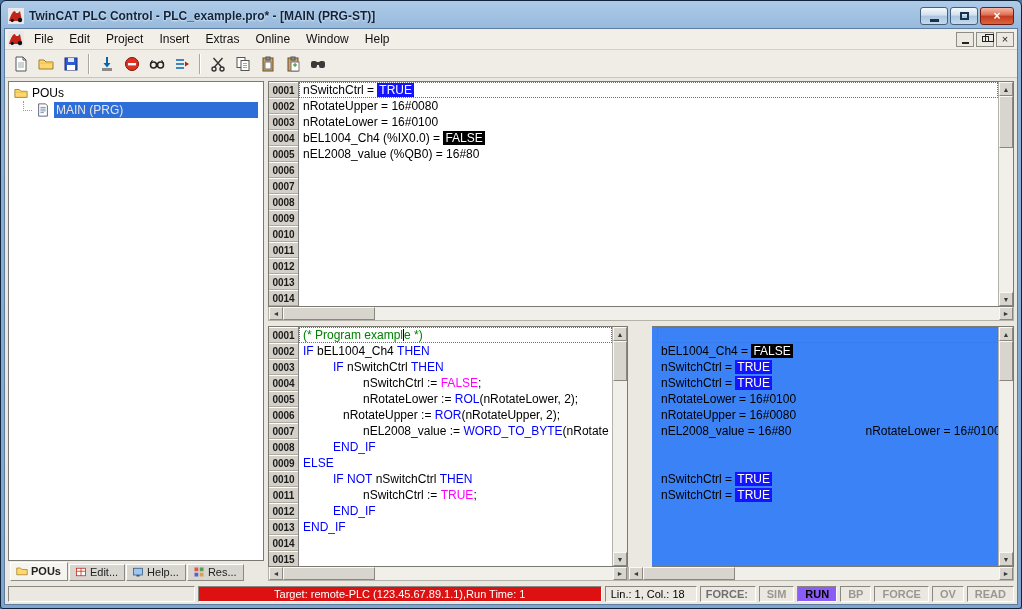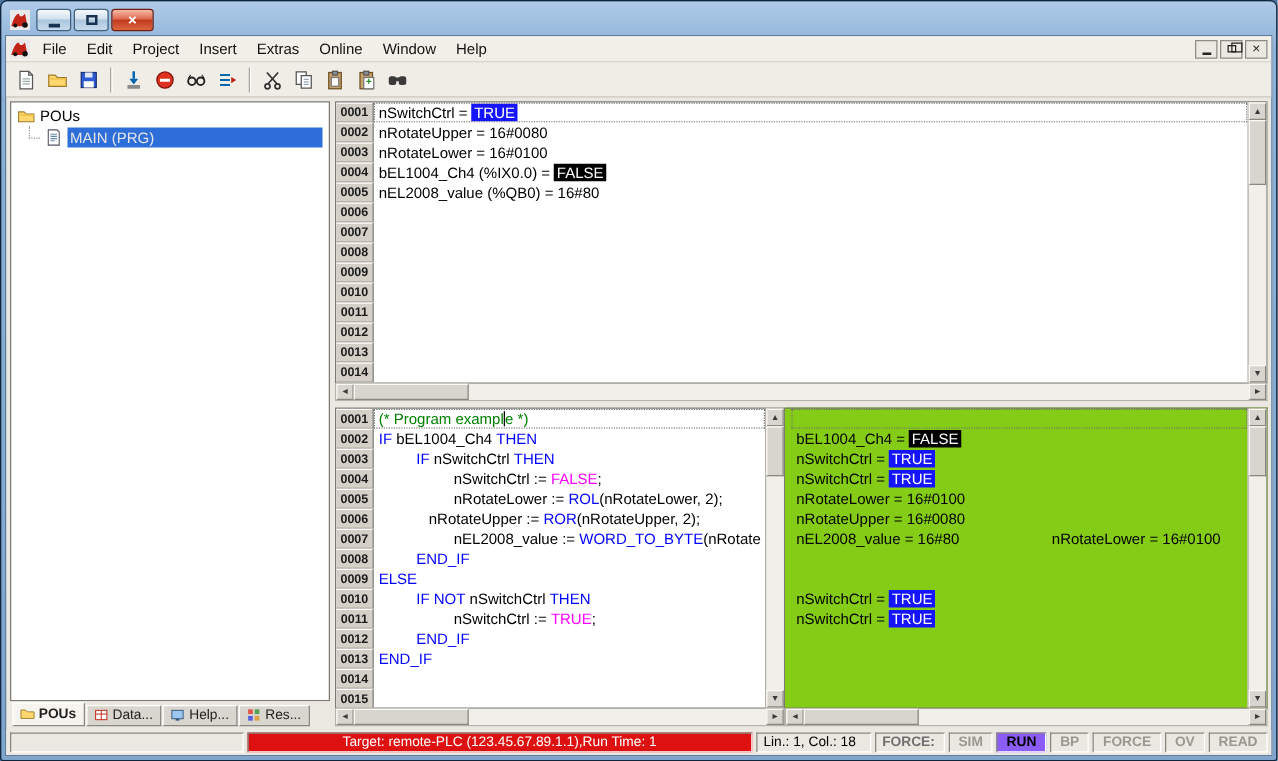--- a/index.html
+++ b/index.html
@@ -80,21 +80,21 @@
           font-size: 7px; color: #3a3a3a; display: flex; align-items: center; justify-content: center; }
   .sbtn.v { height: 14px; width: 100%; }
   .sbtn.h { width: 14px; height: 100%; }
   .vthumb { height: 52px; width: 100%; background: #d8d5ce; border: 1px solid; border-color: #fbf9f5 #8a877f #8a877f #fbf9f5; }
   .hthumb { width: 92px; height: 100%; background: #d8d5ce; border: 1px solid; border-color: #fbf9f5 #8a877f #8a877f #fbf9f5; }
   .vtrack { flex: 1; } .htrack { flex: 1; }
 
   .splitter { height: 5px; background: #ebe8e2; }
   .bottom { flex: 1; min-height: 0; display: flex; }
   .code-pane { width: 360px; min-width: 360px; background: #fff; border: 1px solid #7a7a72; display: flex; }
-  .watch-pane { flex: 1; min-width: 0; background: #84cc16; border: 1px solid #7a7a72; border-left: none; display: flex; }
+  .watch-pane { flex: 1; min-width: 0; background: #3b82f6; border: 1px solid #7a7a72; border-left: none; display: flex; margin-left: 24px; }
   .wrow-pad { padding-left: 5px; }
   .bottom-scrolls { height: 14px; display: flex; }
   .bottom-scrolls .hs-left { width: 360px; min-width: 360px; }
   .bottom-scrolls .hs-right { flex: 1; }
 
   .statusbar { height: 20px; display: flex; align-items: center; gap: 3px; padding: 1px 3px; background: #ebe8e2; font-size: 11px; }
   .spanel { height: 16px; border: 1px solid; border-color: #8a877f #fff #fff #8a877f; display: flex; align-items: center; padding: 0 5px; white-space: nowrap; overflow: hidden; }
   .spanel.message { flex: 1; }
   .spanel.target { width: 404px; min-width: 404px; background: #dd1111; color: #fff; justify-content: center; }
   .spanel.pos { width: 92px; min-width: 92px; }
@@ -108,20 +108,21 @@
 <div class="window">
   <div class="titlebar">
     <span class="app-ic16">
       <svg viewBox="0 0 16 16">
           <rect width="16" height="16" fill="#e9e9e9"></rect>
           <path d="M1 13 C3 6 5 3 7 3 l1 2 h2 l2 -2 2 10 z" fill="#c22418"></path>
           <circle cx="12" cy="12" r="2.2" fill="#111"></circle>
           <circle cx="4.2" cy="12.4" r="1.6" fill="#111"></circle>
         </svg>
     </span>
+    <span class="title">TwinCAT PLC Control - PLC_example.pro* - [MAIN (PRG-ST)]</span>
     <span class="win-controls">
       <span class="wbtn">
           <span class="min-glyph"></span>
         </span>
       <span class="wbtn">
           <span class="max-glyph"></span>
         </span>
       <span class="wbtn close">
           <span>×</span>
         </span>
@@ -306,21 +307,21 @@
               </span>
               <span class="tab-label">POUs</span>
             </div>
             <div class="ptab">
               <span class="tab-ic">
                 <svg viewBox="0 0 16 16">
                   <rect x="2" y="3" width="12" height="10" fill="#fff" stroke="#c02010"></rect>
                   <path d="M2 7h12M8 3v10" stroke="#c02010" fill="none"></path>
                 </svg>
               </span>
-              <span class="tab-label">Data...</span>
+              <span class="tab-label">Edit...</span>
             </div>
             <div class="ptab">
               <span class="tab-ic">
                 <svg viewBox="0 0 16 16">
                   <rect x="2" y="3" width="12" height="9" fill="#9cc6f0" stroke="#335577"></rect>
                   <rect x="6" y="12" width="4" height="2" fill="#335577"></rect>
                 </svg>
               </span>
               <span class="tab-label">Help...</span>
             </div>

